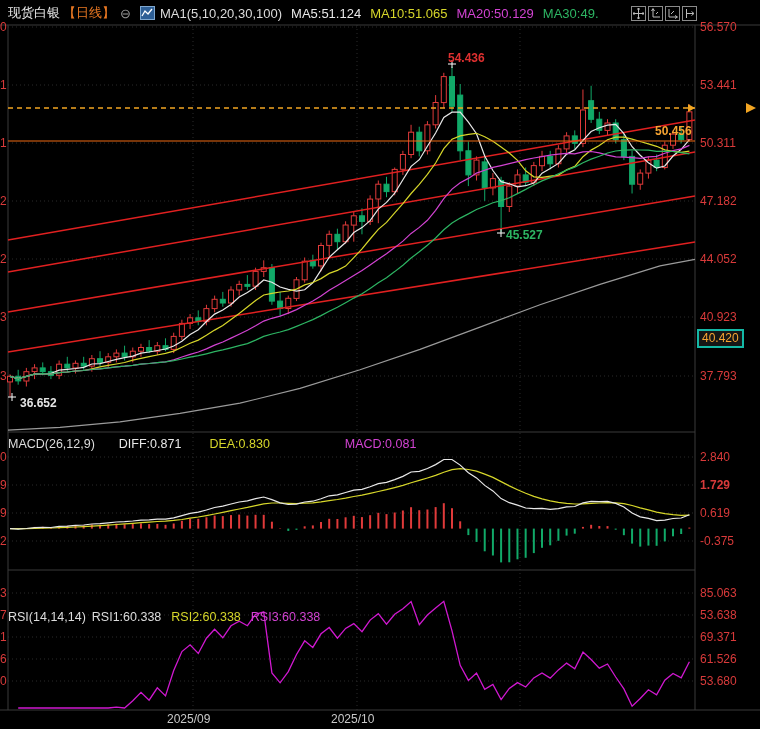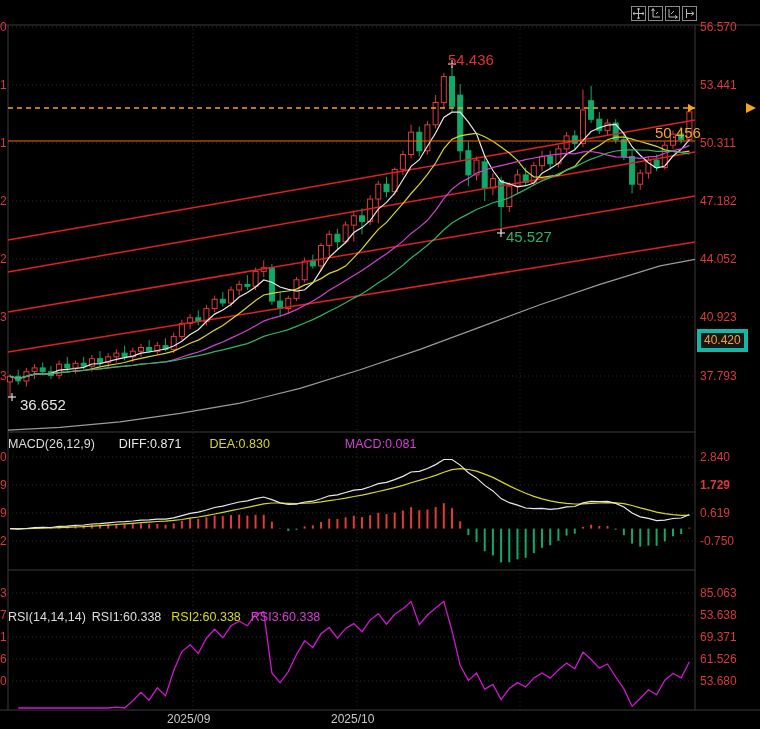--- a/index.html
+++ b/index.html
@@ -7,22 +7,22 @@
        font-family:"Liberation Sans",sans-serif;}
   #cv{position:absolute;left:0;top:0;}
   .hdr{position:absolute;left:8px;top:4px;height:18px;display:flex;align-items:center;gap:9px;
        font-size:13px;white-space:nowrap;}
   .ind-hdr{position:absolute;left:8px;height:16px;display:flex;align-items:center;gap:10px;
        font-size:12.5px;white-space:nowrap;}
   .tick{position:absolute;left:700px;font-size:12px;color:#d93a3a;line-height:14px;}
   .ldig{position:absolute;left:0px;font-size:12px;color:#d93a3a;line-height:14px;}
   .xlab{position:absolute;top:712px;font-size:12px;color:#c8c8c8;}
   .tick-hl{position:absolute;left:697px;font-size:12px;color:#f7a432;background:#161616;
-       border:4px solid #14b8a6;padding:0 3px;line-height:15px;}
-  .float-lab{position:absolute;font-size:15px;font-weight:normal;white-space:nowrap;}
+       border:2px solid #14b8a6;padding:0 3px;line-height:15px;}
+  .float-lab{position:absolute;font-size:12px;font-weight:bold;white-space:nowrap;}
   .x-highlight{position:absolute;top:711px;height:16px;border:1px solid #f7a432;background:#0a0a0a;
        color:#f7a432;font-size:12px;display:flex;align-items:center;justify-content:center;}
   .watermark{position:absolute;left:628px;top:668px;font-size:36px;font-weight:bold;color:#e9e9e9;
        letter-spacing:1px;}
   .toolbar{position:absolute;top:6px;left:631px;display:flex;gap:2px;}
   .tbtn{width:15px;height:15px;border:1px solid #8a8a8a;display:flex;align-items:center;
        justify-content:center;box-sizing:border-box;}
   .kicon{width:15px;height:14px;display:inline-block;}
 </style>
 </head>
@@ -330,20 +330,36 @@
       <line x1="656.615" y1="528.6" x2="656.615" y2="545.8" stroke="#11a968" stroke-width="2"></line>
       <line x1="664.8000000000001" y1="528.6" x2="664.8000000000001" y2="541.4" stroke="#11a968" stroke-width="2"></line>
       <line x1="672.985" y1="528.6" x2="672.985" y2="536.3" stroke="#11a968" stroke-width="2"></line>
       <line x1="681.1700000000001" y1="528.6" x2="681.1700000000001" y2="534.0" stroke="#11a968" stroke-width="2"></line>
       <line x1="689.355" y1="528.6" x2="689.355" y2="527.6" stroke="#e03a3a" stroke-width="2"></line>
       <polyline points="10.0,528.6 18.2,528.7 26.4,528.6 34.6,528.4 42.7,528.2 50.9,528.0 59.1,527.7 67.3,527.4 75.5,527.0 83.7,526.6 91.9,526.1 100.0,525.6 108.2,525.1 116.4,524.5 124.6,523.9 132.8,523.3 141.0,522.7 149.1,522.1 157.3,521.5 165.5,521.1 173.7,520.4 181.9,519.5 190.1,518.2 198.3,517.0 206.4,515.6 214.6,514.0 222.8,512.4 231.0,510.7 239.2,509.0 247.4,507.4 255.6,505.6 263.7,503.9 271.9,503.0 280.1,503.0 288.3,503.3 296.5,503.5 304.7,503.2 312.8,502.8 321.0,501.9 329.2,500.7 337.4,499.5 345.6,498.1 353.8,496.5 362.0,495.1 370.1,493.4 378.3,491.5 386.5,489.7 394.7,487.6 402.9,485.4 411.1,482.7 419.3,480.4 427.4,478.0 435.6,475.4 443.8,472.2 452.0,469.6 460.2,468.7 468.4,469.5 476.5,471.2 484.7,474.1 492.9,477.4 501.1,481.6 509.3,485.9 517.5,489.7 525.7,493.3 533.8,496.4 542.0,498.8 550.2,500.9 558.4,502.4 566.6,503.3 574.8,504.0 583.0,503.8 591.1,503.3 599.3,503.0 607.5,502.7 615.7,502.8 623.9,503.6 632.1,505.5 640.2,507.8 648.4,509.9 656.6,512.1 664.8,513.7 673.0,514.6 681.2,515.3 689.4,515.2" fill="none" stroke="#d6d62a" stroke-width="1.2"></polyline>
       <polyline points="10.0,528.6 18.2,529.1 26.4,528.5 34.6,527.6 42.7,527.3 50.9,527.5 59.1,526.4 67.3,526.1 75.5,525.3 83.7,525.0 91.9,524.0 100.0,523.7 108.2,522.9 116.4,522.0 124.6,521.7 132.8,521.0 141.0,520.1 149.1,519.9 157.3,519.2 165.5,519.2 173.7,517.9 181.9,515.6 190.1,513.3 198.3,512.1 206.4,510.0 214.6,507.5 222.8,506.2 231.0,504.0 239.2,502.0 247.4,500.9 255.6,498.7 263.7,497.0 271.9,499.6 280.1,502.8 288.3,504.5 296.5,504.1 304.7,502.0 312.8,501.2 321.0,498.7 329.2,495.8 337.4,494.8 345.6,492.5 353.8,490.2 362.0,489.3 370.1,486.8 378.3,483.6 386.5,482.4 394.7,479.6 402.9,476.4 411.1,472.0 419.3,471.3 427.4,468.5 435.6,464.6 443.8,459.5 452.0,459.5 460.2,465.1 468.4,472.8 476.5,477.9 484.7,485.4 492.9,490.9 501.1,498.6 509.3,502.7 517.5,505.1 525.7,508.0 533.8,508.7 542.0,508.4 550.2,509.3 558.4,508.6 566.6,506.8 574.8,506.5 583.0,502.9 591.1,501.4 599.3,501.7 607.5,501.4 615.7,503.4 623.9,507.0 632.1,513.1 640.2,516.8 648.4,518.4 656.6,520.7 664.8,520.1 673.0,518.5 681.2,518.0 689.4,514.7" fill="none" stroke="#e8e8e8" stroke-width="1.2"></polyline>
       <polyline points="18.2,708.0 26.4,708.0 34.6,708.0 42.7,708.0 50.9,708.0 59.1,708.0 67.3,708.0 75.5,708.0 83.7,708.0 91.9,708.0 100.0,708.0 108.2,708.0 116.4,707.1 124.6,708.0 132.8,700.7 141.0,692.4 149.1,700.2 157.3,687.8 165.5,695.9 173.7,670.6 181.9,651.6 190.1,644.8 198.3,653.5 206.4,638.2 214.6,629.2 222.8,637.8 231.0,625.8 239.2,621.3 247.4,625.7 255.6,614.3 263.7,611.8 271.9,672.9 280.1,682.8 288.3,671.6 296.5,654.5 304.7,640.8 312.8,647.4 321.0,633.8 329.2,627.5 337.4,638.1 345.6,628.4 353.8,623.6 362.0,631.7 370.1,620.1 378.3,613.7 386.5,624.1 394.7,614.3 402.9,608.8 411.1,601.6 419.3,624.7 427.4,615.0 435.6,608.1 443.8,601.3 452.0,630.8 460.2,665.3 468.4,680.4 476.5,673.0 484.7,689.4 492.9,684.4 501.1,699.6 509.3,688.4 517.5,682.6 525.7,687.0 533.8,677.9 542.0,673.0 550.2,678.1 558.4,669.9 566.6,663.1 574.8,668.9 583.0,652.1 591.1,659.5 599.3,668.1 607.5,664.0 615.7,677.0 623.9,688.9 632.1,706.2 640.2,698.5 648.4,689.8 656.6,694.8 664.8,680.2 673.0,673.5 681.2,677.8 689.4,661.7" fill="none" stroke="#d018d0" stroke-width="1.3"></polyline>
     </svg>
 
+  <div class="hdr">
+    <span style="color: rgb(232, 232, 232);">现货白银</span>
+    <span style="margin-left: -6px; color: rgb(232, 119, 34);">【日线】</span>
+    <span style="color:#999;margin-left:-4px;">⊖</span>
+    <span class="kicon">
+      <svg width="15" height="14">
+          <rect x="0.5" y="0.5" width="14" height="13" fill="#2e5f96" stroke="#7fa8d0"></rect>
+          <polyline points="2,10 5,5 8,8 12,3" fill="none" stroke="#fff" stroke-width="1.3"></polyline>
+        </svg>
+    </span>
+    <span style="color:#dcdcdc;margin-left:-4px;">MA1(5,10,20,30,100)</span>
+    <span style="color: rgb(232, 232, 232);">MA5:51.124</span>
+    <span style="color: rgb(214, 214, 42);">MA10:51.065</span>
+    <span style="color: rgb(210, 67, 210);">MA20:50.129</span>
+    <span style="color: rgb(45, 181, 99);">MA30:49.</span>
+  </div>
 
   <div class="toolbar">
     <span class="tbtn">
       <svg width="11" height="11">
           <path d="M5.5,1 V10 M1,5.5 H10" stroke="#bbb" fill="none"></path>
           <rect x="4.5" y="0" width="2" height="2" fill="#bbb"></rect>
           <rect x="4.5" y="9" width="2" height="2" fill="#bbb"></rect>
           <rect x="0" y="4.5" width="2" height="2" fill="#bbb"></rect>
           <rect x="9" y="4.5" width="2" height="2" fill="#bbb"></rect>
         </svg>
@@ -389,21 +405,21 @@
       <div class="tick" style="top: 20px;">56.570</div>
       <div class="tick" style="top: 78px;">53.441</div>
       <div class="tick" style="top: 136px;">50.311</div>
       <div class="tick" style="top: 194px;">47.182</div>
       <div class="tick" style="top: 252px;">44.052</div>
       <div class="tick" style="top: 310px;">40.923</div>
       <div class="tick" style="top: 369px;">37.793</div>
       <div class="tick" style="top: 450px;">2.840</div>
       <div class="tick" style="top: 478px; font-weight: bold;">1.729</div>
       <div class="tick" style="top: 506px;">0.619</div>
-      <div class="tick" style="top: 534px;">-0.750</div>
+      <div class="tick" style="top: 534px;">-0.375</div>
       <div class="tick" style="top: 586px;">85.063</div>
       <div class="tick" style="top: 608px;">53.638</div>
       <div class="tick" style="top: 630px;">69.371</div>
       <div class="tick" style="top: 652px;">61.526</div>
       <div class="tick" style="top: 674px;">53.680</div>
       <div class="tick-hl" style="top: 329px;">40.420</div>
     </div>
   <div id="left-digits">
       <div class="ldig" style="top: 20px;">0</div>
       <div class="ldig" style="top: 78px;">1</div>

